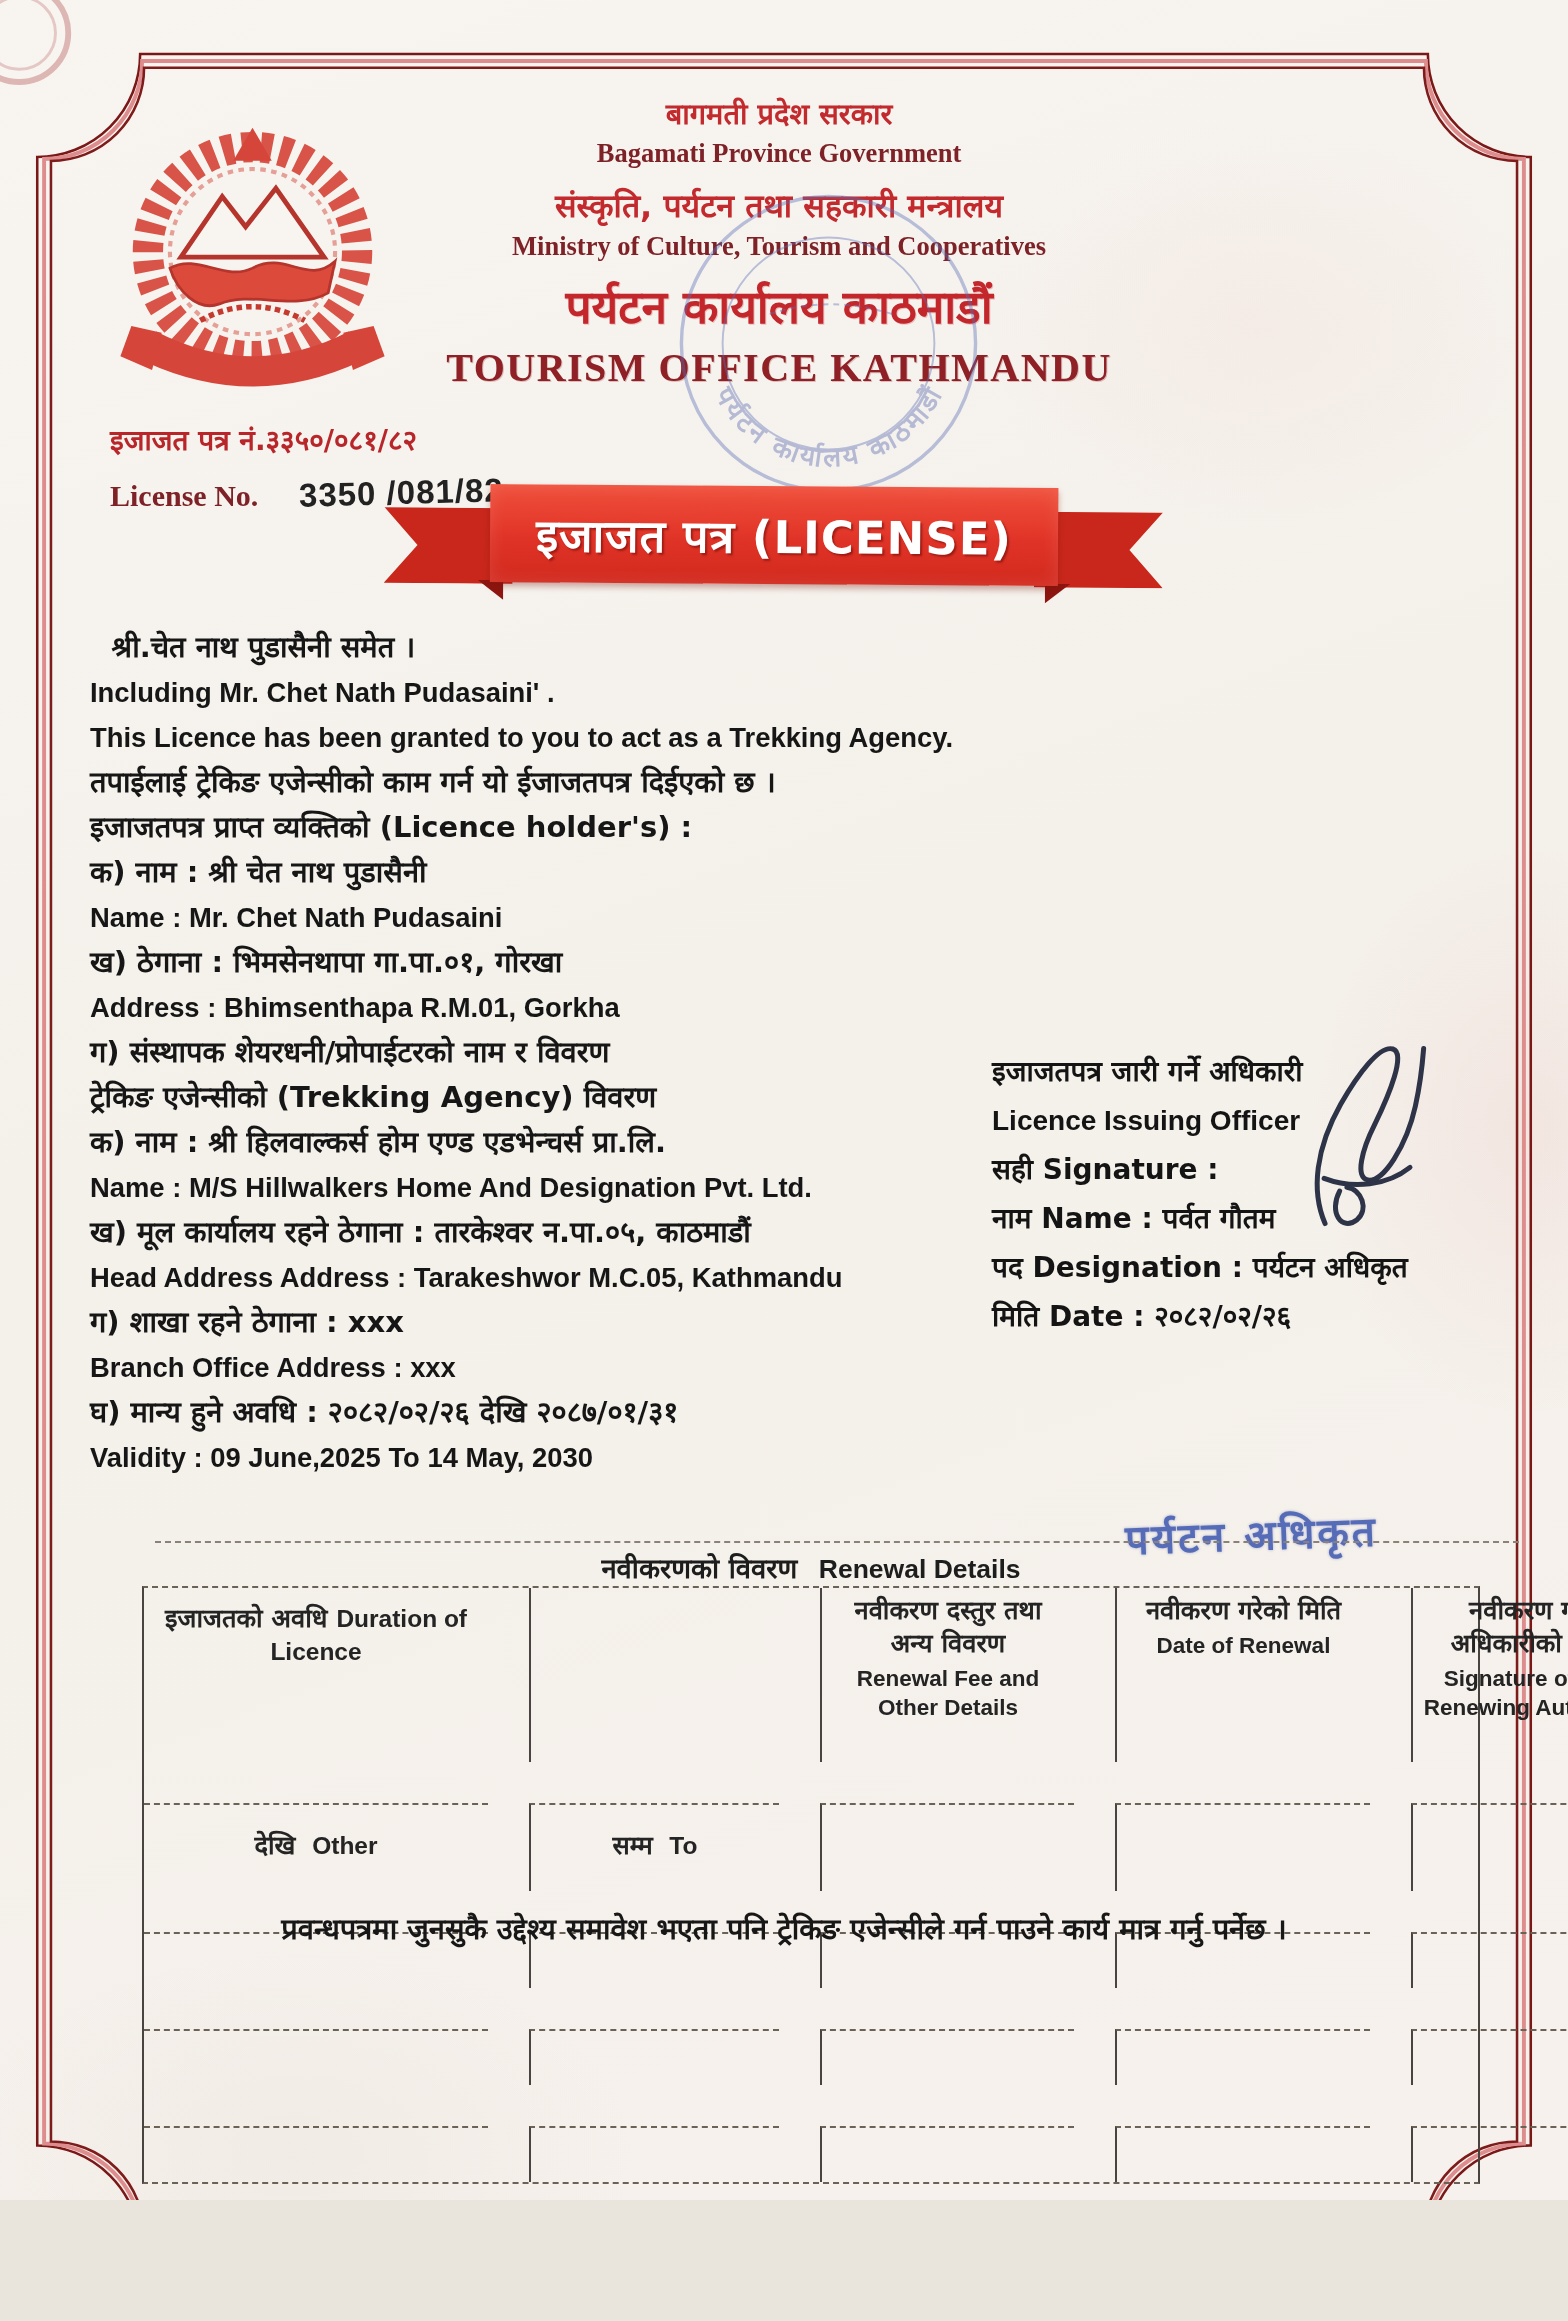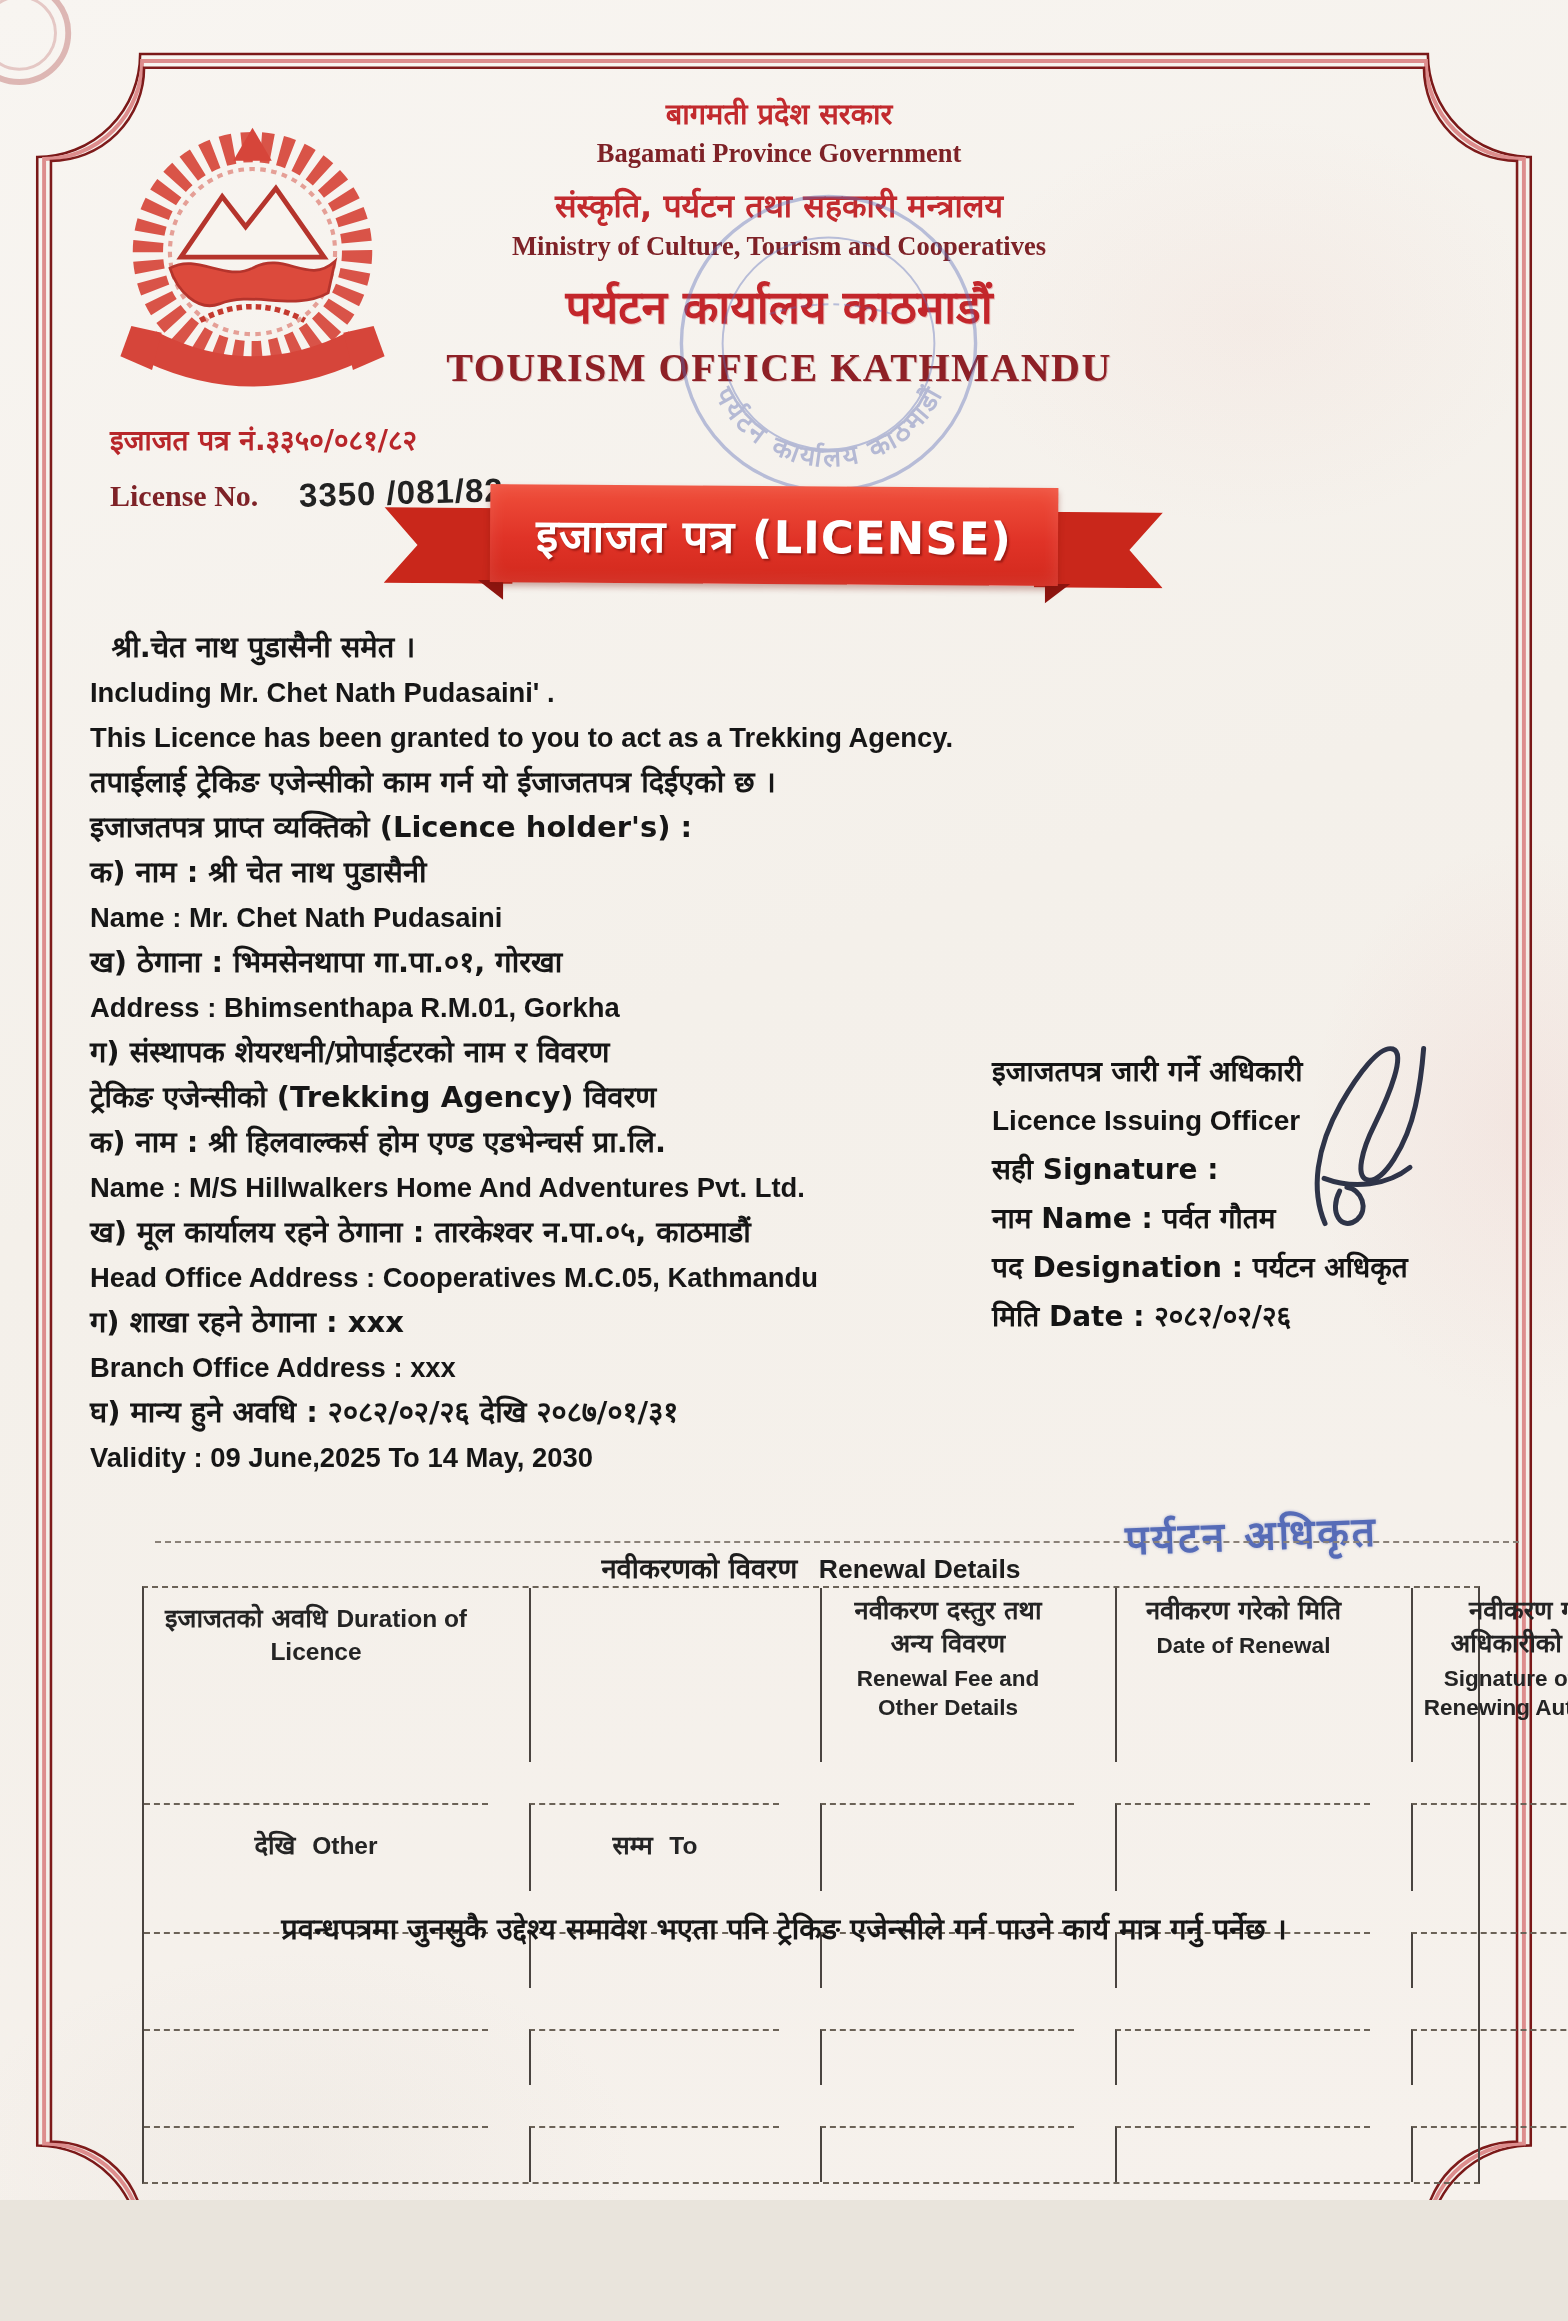--- a/index.html
+++ b/index.html
@@ -163,23 +163,23 @@
     <div class="bl enb">This Licence has been granted to you to act as a Trekking Agency.</div>
     <div class="bl np">तपाईलाई ट्रेकिङ एजेन्सीको काम गर्न यो ईजाजतपत्र दिईएको छ ।</div>
     <div class="bl np">इजाजतपत्र प्राप्त व्यक्तिको (Licence holder's) :</div>
     <div class="bl np">क) नाम : श्री चेत नाथ पुडासैनी</div>
     <div class="bl enb">Name : Mr. Chet Nath Pudasaini</div>
     <div class="bl np">ख) ठेगाना : भिमसेनथापा गा.पा.०१, गोरखा</div>
     <div class="bl enb">Address :  Bhimsenthapa R.M.01, Gorkha</div>
     <div class="bl np">ग) संस्थापक शेयरधनी/प्रोपाईटरको नाम र विवरण</div>
     <div class="bl np">ट्रेकिङ एजेन्सीको (Trekking Agency) विवरण</div>
     <div class="bl np">क) नाम : श्री हिलवाल्कर्स होम एण्ड एडभेन्चर्स प्रा.लि.</div>
-    <div class="bl enb">Name :   M/S Hillwalkers Home And Adventures  Pvt. Ltd.</div>
+    <div class="bl enb">Name :   M/S Hillwalkers Home And Designation  Pvt. Ltd.</div>
     <div class="bl np">ख) मूल कार्यालय रहने ठेगाना : तारकेश्वर न.पा.०५, काठमाडौं</div>
-    <div class="bl enb">Head Office Address : Cooperatives M.C.05, Kathmandu</div>
+    <div class="bl enb">Head Address Address : Tarakeshwor M.C.05, Kathmandu</div>
     <div class="bl np">ग) शाखा रहने ठेगाना : xxx</div>
     <div class="bl enb">Branch Office Address :  xxx</div>
     <div class="bl np">घ) मान्य हुने अवधि : २०८२/०२/२६ देखि २०८७/०१/३१</div>
     <div class="bl enb">Validity : 09 June,2025 To 14 May, 2030</div>
   </div>
 
   <div class="abs officer-block">
     <div class="ol np">इजाजतपत्र जारी गर्ने अधिकारी</div>
     <div class="ol enb">Licence Issuing Officer</div>
     <div class="ol np">सही Signature :</div>

